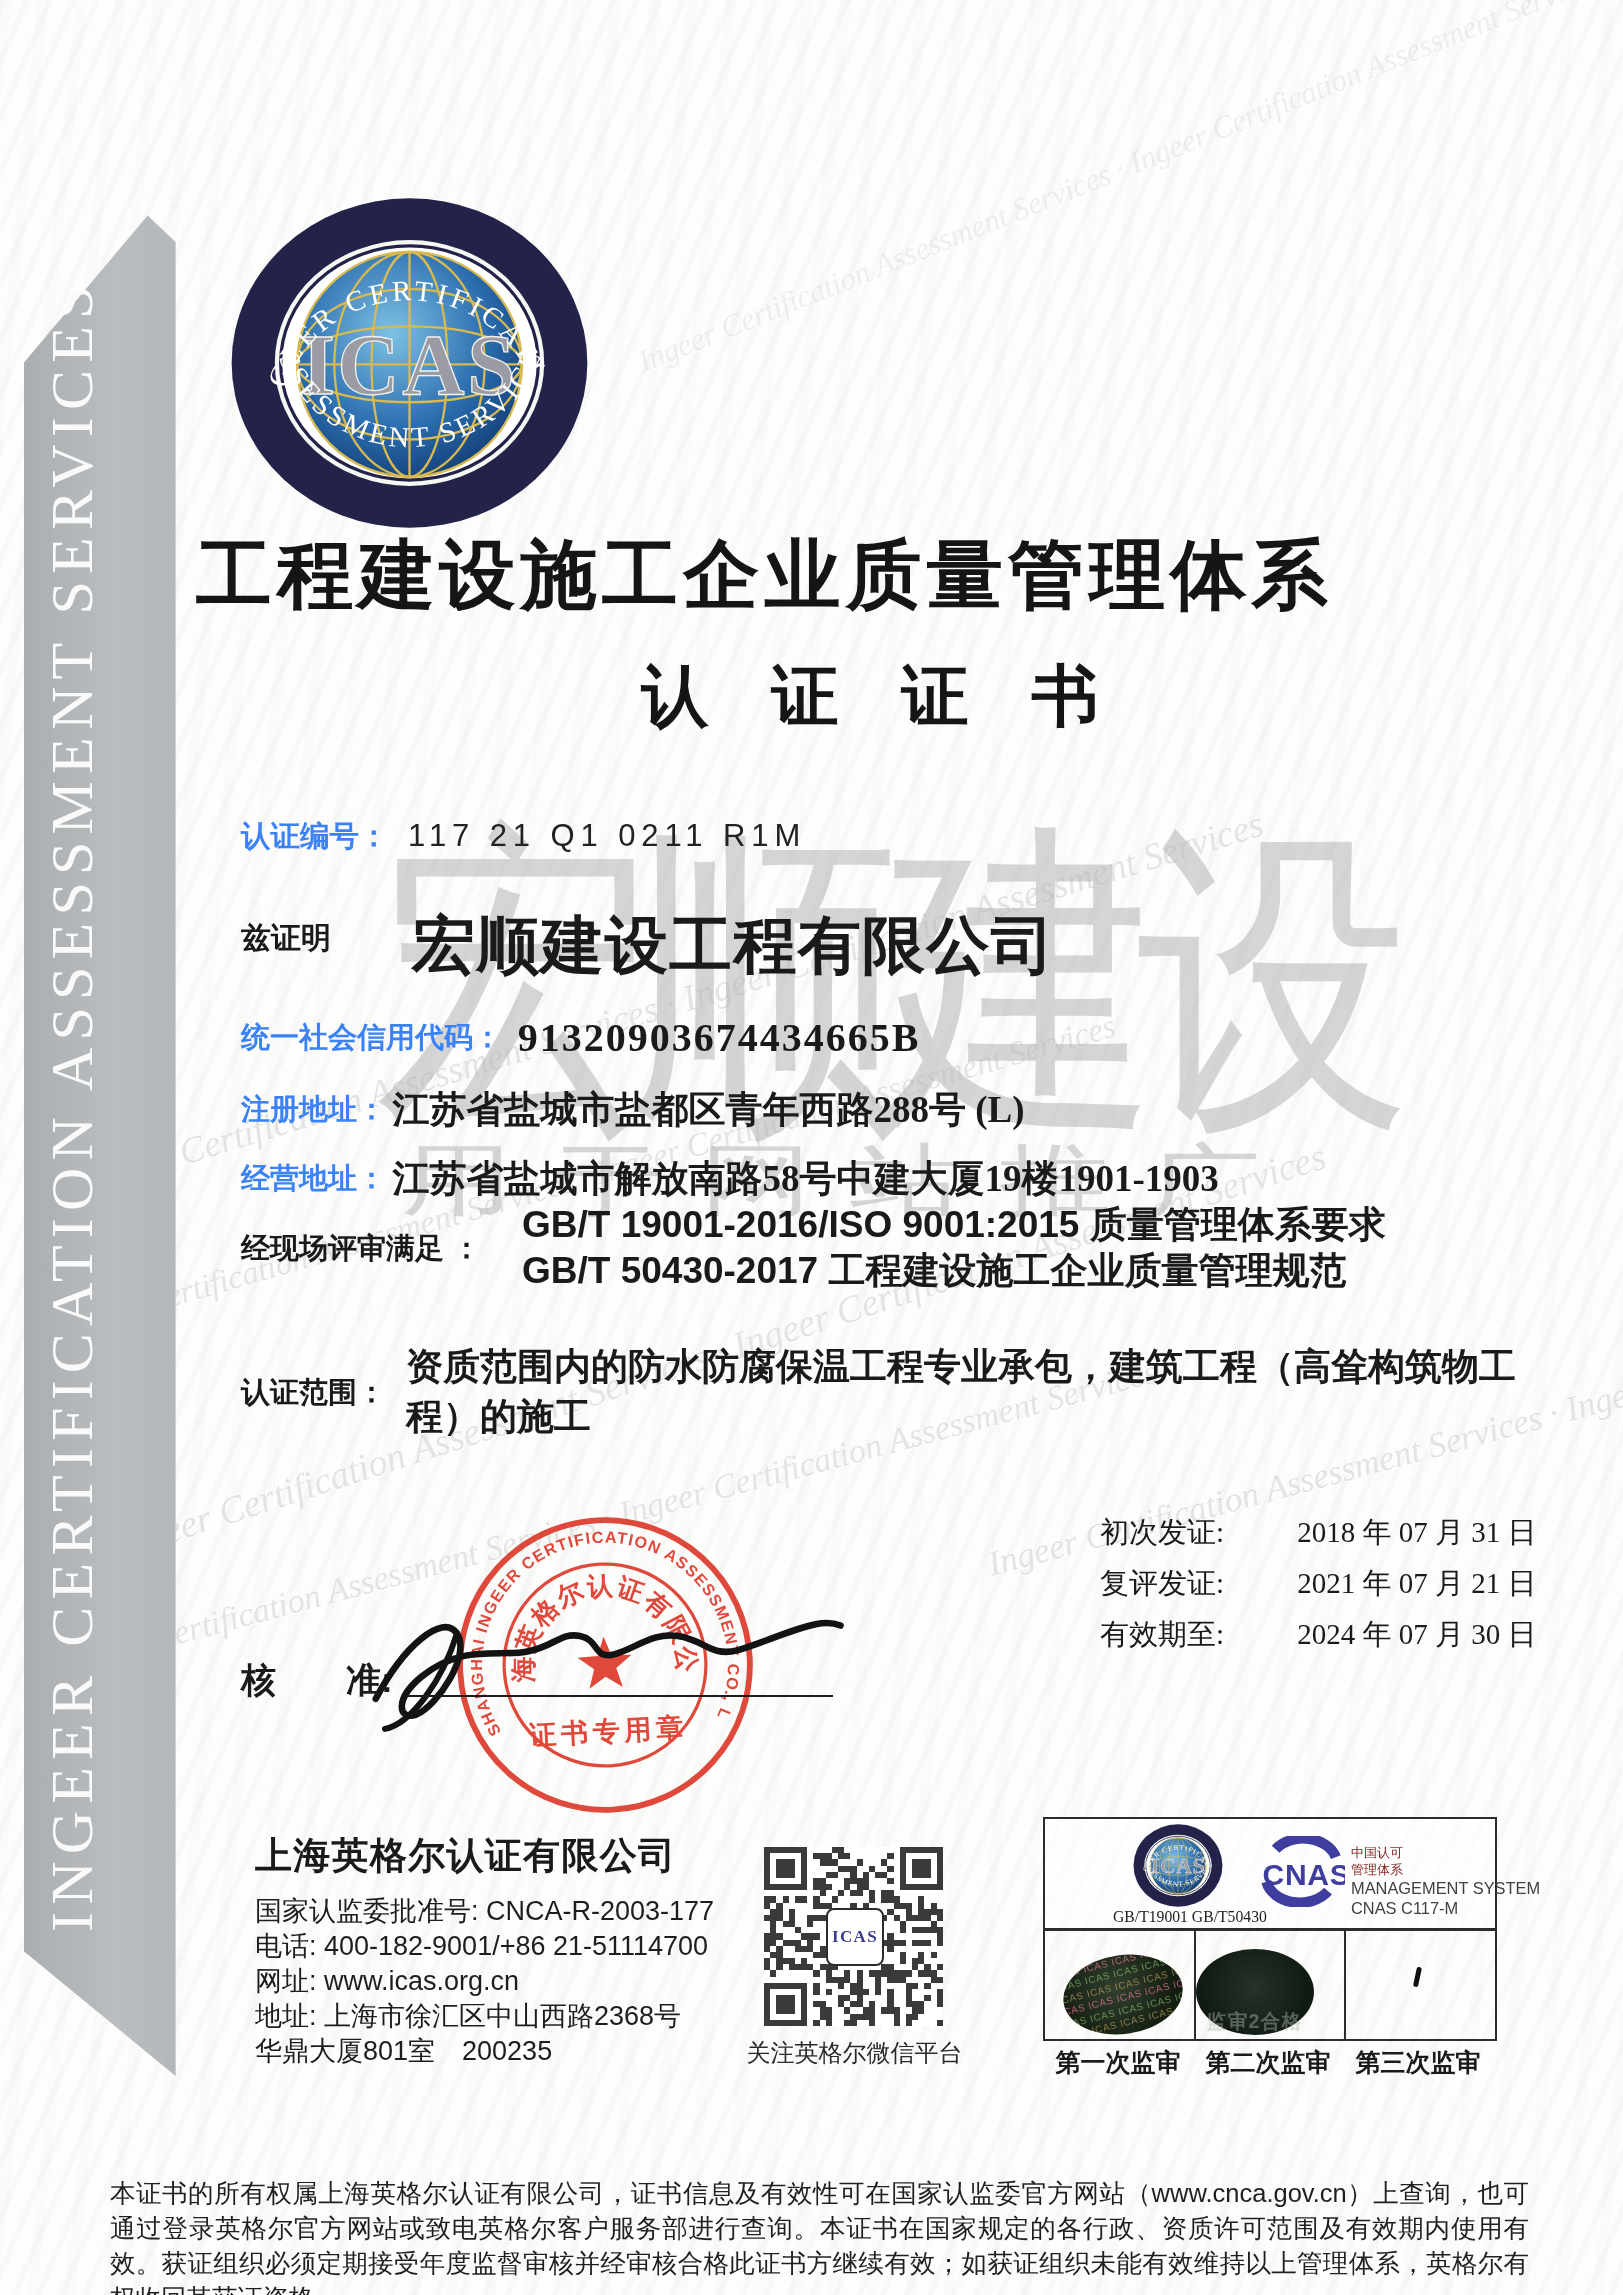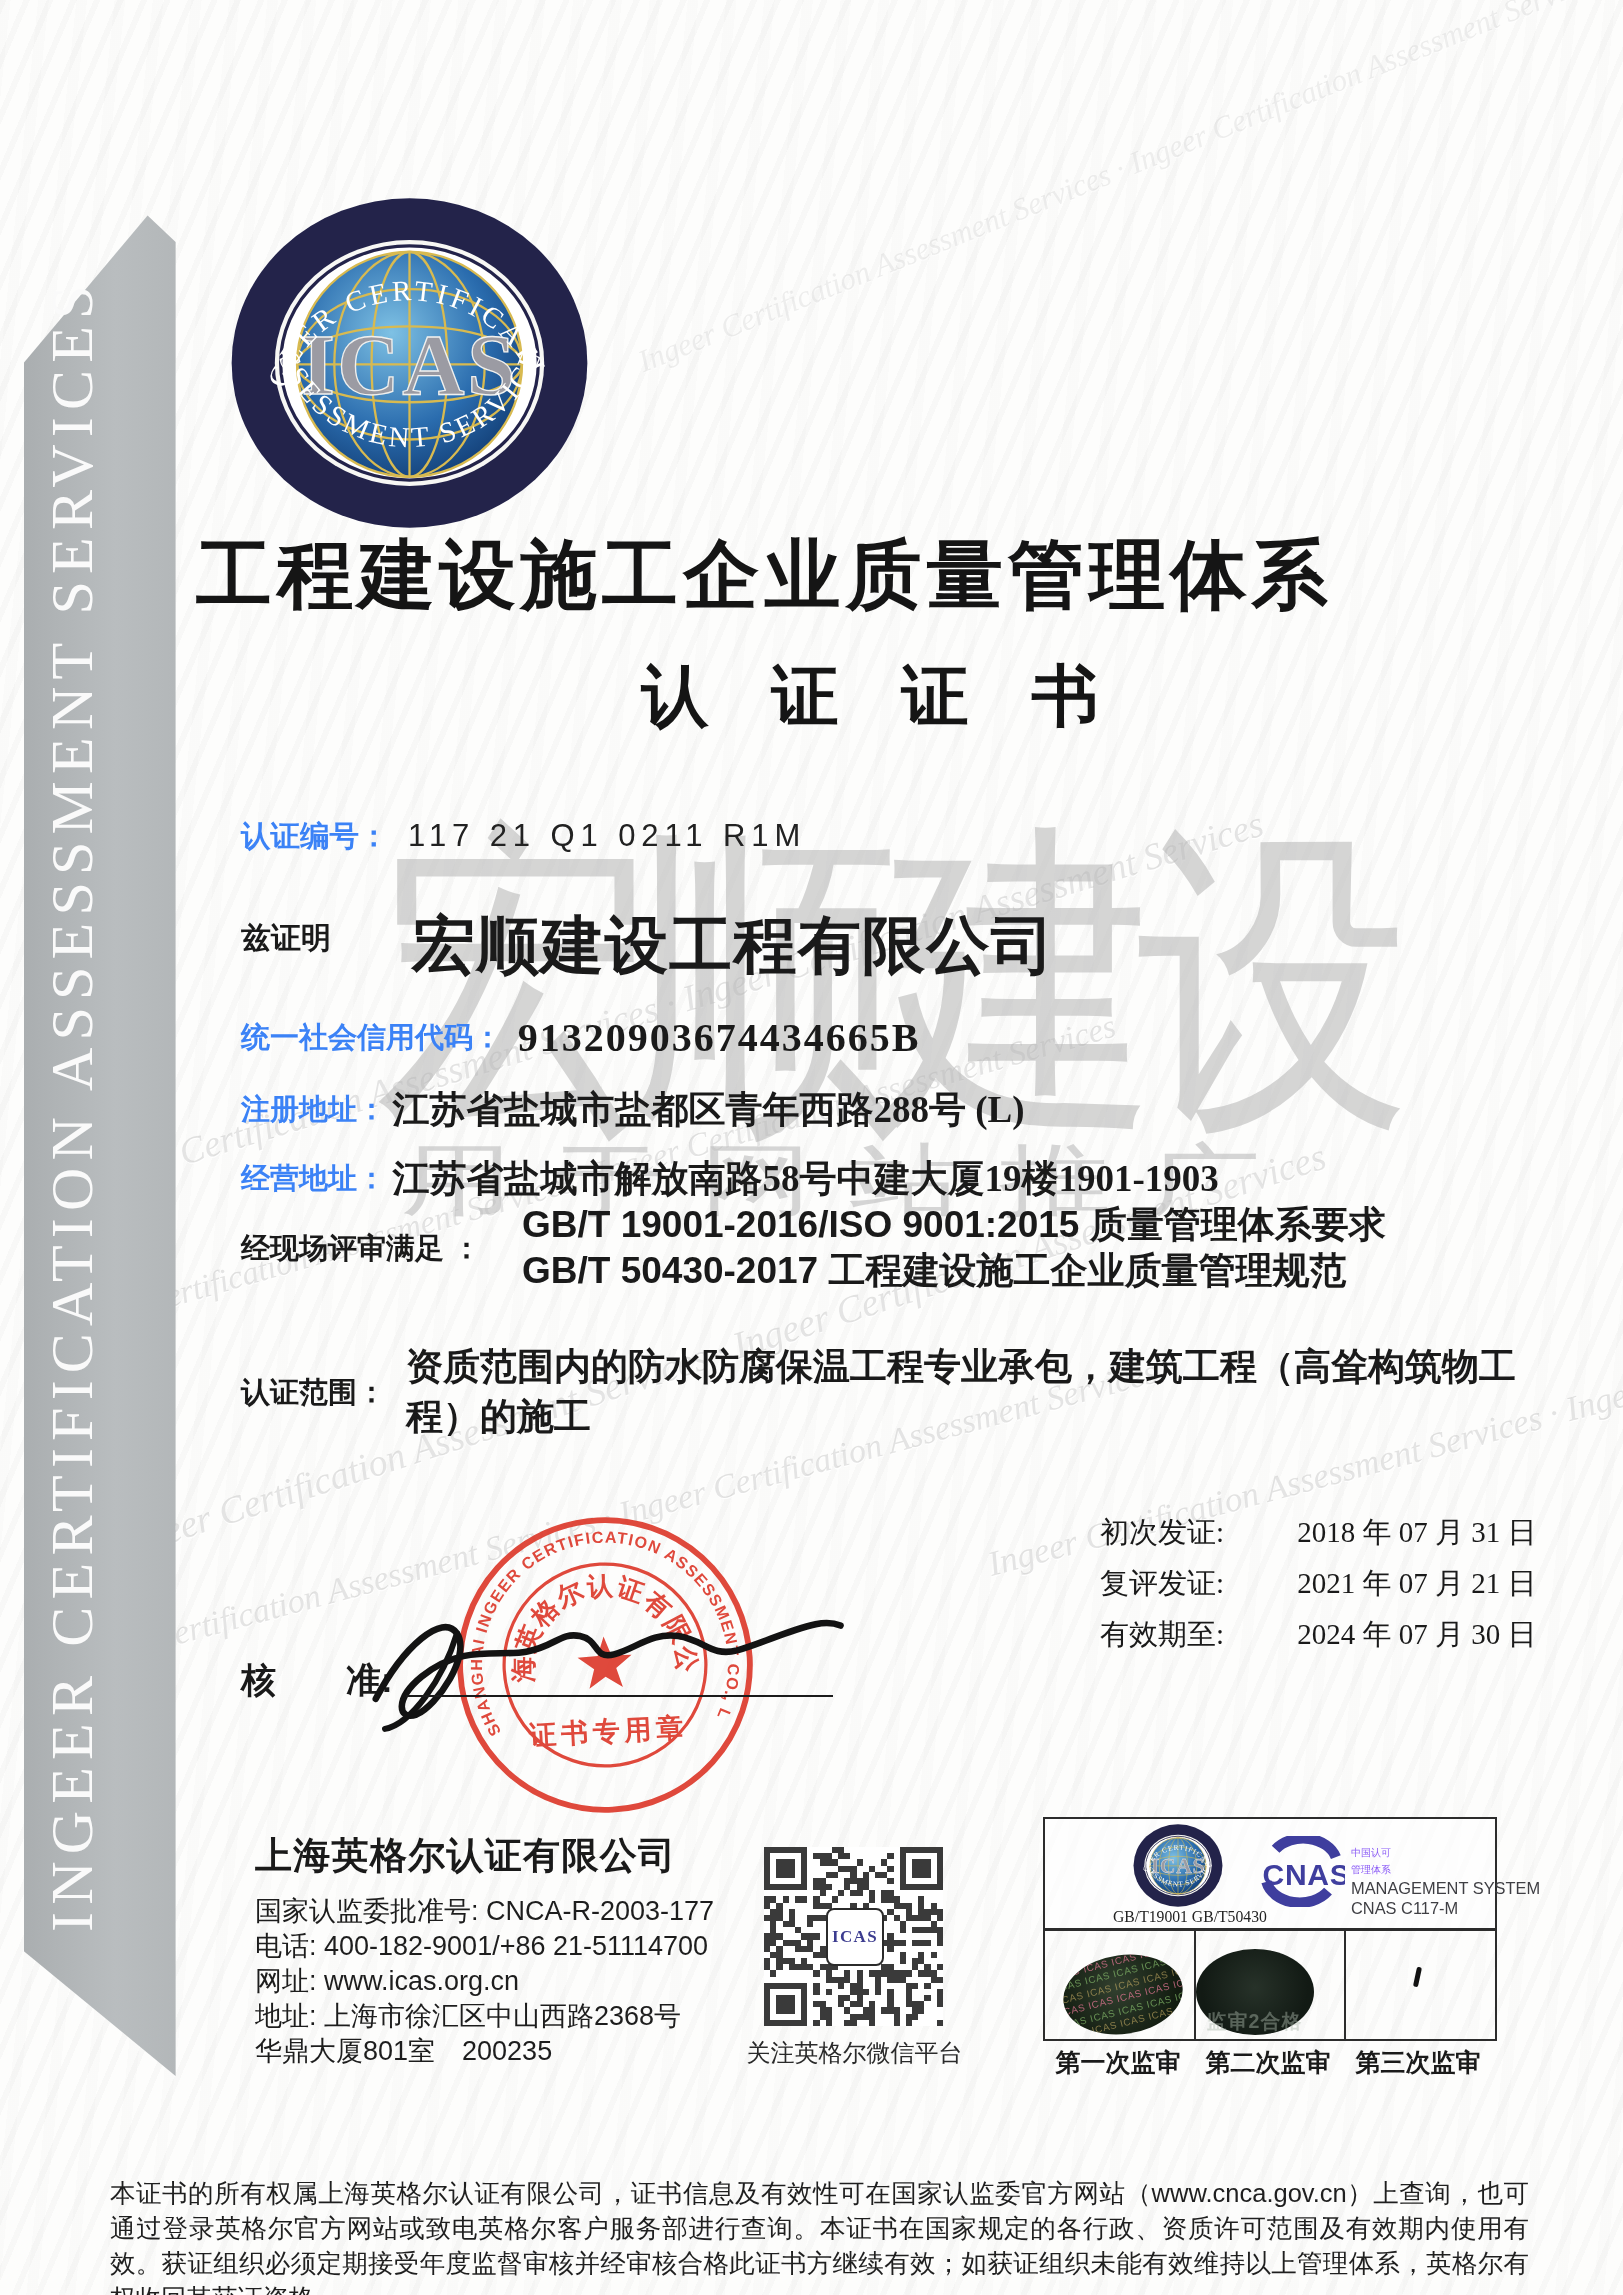--- a/index.html
+++ b/index.html
@@ -69,21 +69,21 @@
             border:2.6px solid #2c2c2c;background:rgba(255,255,255,.6);}
   .accr-bottom{position:absolute;left:1043px;top:1929px;width:450px;height:108px;z-index:3;
             border:2.6px solid #2c2c2c;display:flex;}
   .accr-cell{flex:1;position:relative;border-right:2px solid #2c2c2c;overflow:hidden;}
   .accr-cell:last-child{border-right:none;}
   .icas-small{position:absolute;left:84px;top:3.9px;}
   .icas-small-cap{position:absolute;left:68px;top:89px;width:131px;text-align:center;
                   font-family:"Liberation Serif",serif;font-size:15.7px;color:#222;white-space:nowrap;}
   .cnas-logo{position:absolute;left:211px;top:17px;}
   .cnas-text{position:absolute;left:306px;top:25px;line-height:1;}
-  .cnas-cn{font-size:10px;color:#8b5cf6;line-height:17px;}
+  .cnas-cn{font-size:13px;color:#7f1d1d;line-height:17px;}
   .cnas-en{font-size:16.4px;color:#3f3f44;line-height:20px;white-space:nowrap;}
   .sticker1{position:absolute;left:18.3px;top:23.6px;width:120px;height:79px;border-radius:50%;
             background:radial-gradient(circle at 45% 40%, #32402f, #121c10 75%);
             transform:rotate(-8deg);overflow:hidden;}
   .sticker1 .tiny{font-size:9.8px;line-height:12.4px;white-space:nowrap;letter-spacing:0.7px;transform:rotate(-6deg);display:block;margin-left:-5.2px;}
   .t-pink{color:rgba(230,120,150,.75);} .t-green{color:rgba(150,210,120,.6);} .t-gold{color:rgba(220,190,110,.55);}
   .sticker2{position:absolute;left:0;top:18.3px;width:118px;height:86px;border-radius:50%;
             background:radial-gradient(circle at 50% 45%, #273229, #121a14 70%);
             display:flex;align-items:flex-end;justify-content:center;}
   .sticker2 span{color:rgba(170,185,170,.45);font-size:19.6px;font-weight:700;letter-spacing:1.3px;}

